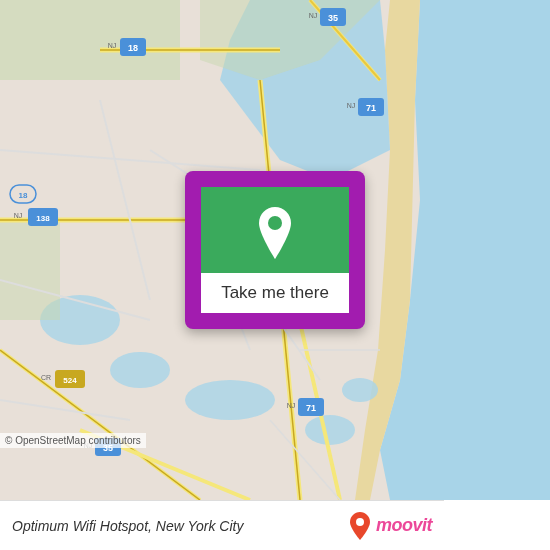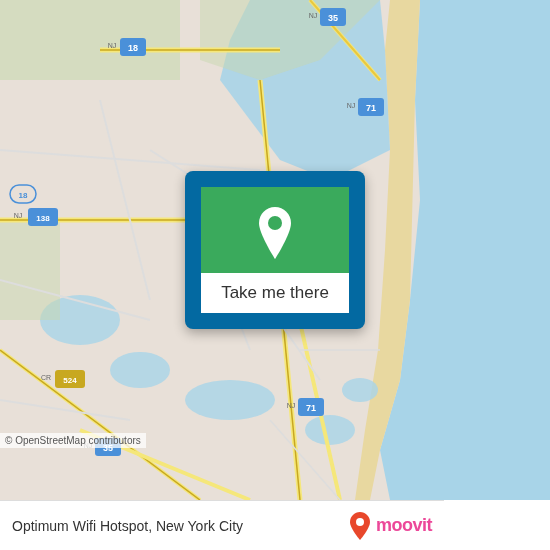--- a/index.html
+++ b/index.html
@@ -34,21 +34,21 @@
       top: 50%;
       left: 50%;
       transform: translate(-50%, -50%);
       display: flex;
       flex-direction: column;
       align-items: center;
       z-index: 10;
     }
 
     #cta-button {
-      background-color: #0369a1;
+      background-color: #a21caf;
       color: white;
       border: none;
       border-radius: 8px;
       padding: 16px;
       cursor: pointer;
       display: flex;
       flex-direction: column;
       align-items: center;
       width: 180px;
       overflow: hidden;
@@ -86,20 +86,21 @@
     
     #footer {
       width: 444px;
       height: 50px;
       background: white;
       display: flex;
       align-items: center;
       padding: 0 12px;
       border-top: 1px solid #ddd;
       gap: 12px;
+      font-style: italic;
     }
 
     #footer-text {
       font-size: 14px;
       color: #333;
       font-weight: 500;
       flex: 1;
     }
 
     #moovit-logo {

